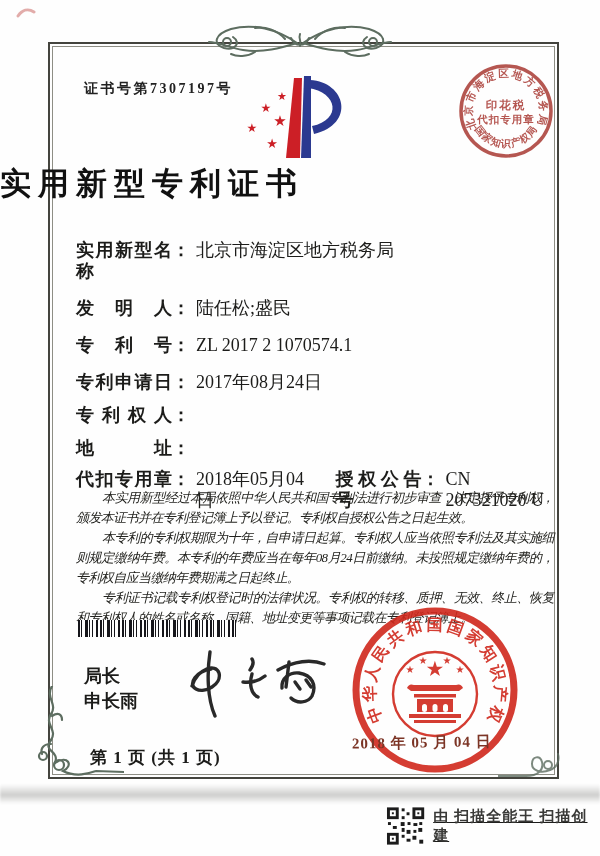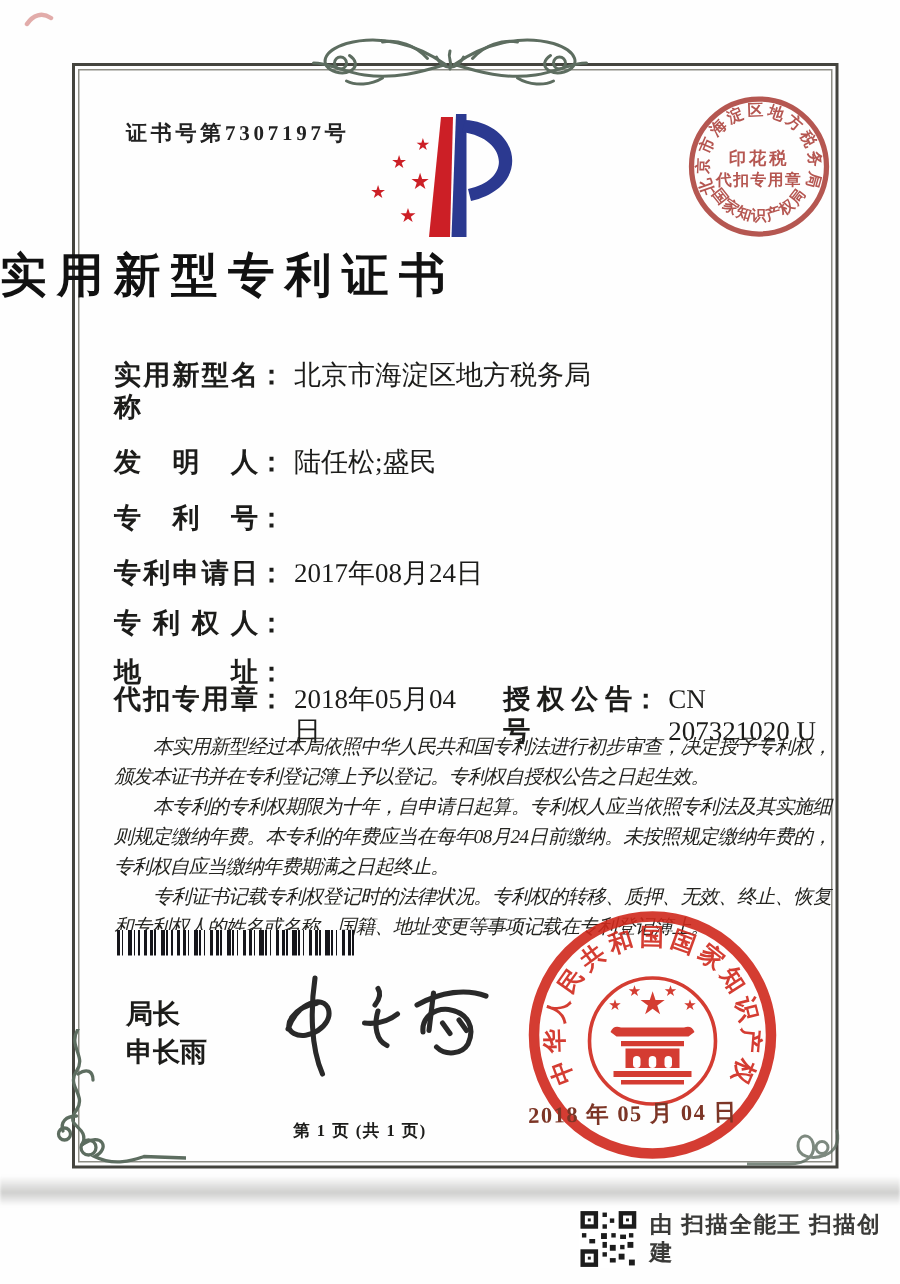--- a/index.html
+++ b/index.html
@@ -20,49 +20,49 @@
   .title{position:absolute;left:0;right:0;top:163px;text-align:left;font-size:31px;
          font-weight:bold;letter-spacing:7px;color:#111;}
   
   .fields{position:absolute;left:76px;right:50px;top:240px;font-size:18px;}
   .frow{display:flex;line-height:21px;margin-bottom:16px;}
   .flabel{display:inline-block;width:96px;font-weight:bold;text-align:justify;
           text-align-last:justify;flex:none;}
   .fcolon{font-weight:bold;flex:none;}
   .fvalue{margin-left:6px;font-weight:500;}
   .frow.tight{margin-bottom:12px;}
-  .frow.addr{margin-bottom:0;line-height:20px;}
+  .frow.addr{margin-bottom:13px;line-height:20px;}
   .frow.grant{margin-top:-2px;}
   .grant2{margin-left:26px;display:flex;}
   .grant2 .flabel{width:86px;}
   
   .bodytext{position:absolute;left:76px;right:46px;top:488px;font-size:13px;
             line-height:20px;text-align:justify;letter-spacing:-0.6px;
             font-style:italic;color:#23231f;}
   .bodytext p{margin:0;text-indent:2em;}
   
   .barcode{position:absolute;left:78px;top:620px;width:158px;height:17px;
     background:repeating-linear-gradient(90deg,#15151a 0 2px,#fdfdfd 2px 3px,#15151a 3px 4px,
     #fdfdfd 4px 7px,#15151a 7px 10px,#fdfdfd 10px 11px,#15151a 11px 12px,#fdfdfd 12px 14px,
     #15151a 14px 15px,#fdfdfd 15px 18px,#15151a 18px 20px,#fdfdfd 20px 22px);}
   .director{position:absolute;left:84px;top:664px;font-size:18px;font-weight:bold;
             line-height:25px;font-family:"Liberation Sans","DejaVu Sans",sans-serif;}
   .signature{position:absolute;left:158px;top:640px;}
   .seal{position:absolute;left:348px;top:603px;}
   .seal-date{position:absolute;left:352px;top:733px;width:185px;font-size:15px;
              font-weight:bold;letter-spacing:1px;color:#7c3526;transform:rotate(-1deg);}
-  .pageno{position:absolute;left:90px;top:746px;width:300px;text-align:center;
-          font-size:11px;font-weight:bold;letter-spacing:1px;}
+  .pageno{position:absolute;left:90px;top:746px;width:300px;text-align:left;
+          font-size:17px;font-weight:bold;letter-spacing:1px;}
   
   .edge-shadow{position:absolute;left:0;right:0;top:784px;height:20px;
     background:linear-gradient(to bottom,rgba(150,150,148,0),rgba(135,135,132,.4) 55%,rgba(255,255,255,0));
     filter:blur(1px);}
   .corner-mark{position:absolute;left:16px;top:6px;opacity:.55;}
   
-  .scanbar{position:absolute;left:386px;top:806px;display:flex;align-items:center;}
+  .scanbar{position:absolute;left:386px;top:806px;display:flex;align-items:center;text-decoration:underline;}
   .scantext{margin-left:8px;font-size:15px;font-weight:bold;letter-spacing:1px;color:#3a3a38;
             font-family:"Liberation Sans","DejaVu Sans",sans-serif;}
 </style>
 </head>
 <body>
 
 <div class="photo">
 
   <svg class="corner-mark" width="20" height="14" viewBox="0 0 20 14">
     <path d="M2,10 C6,4 12,2 18,6" stroke="#cc6a66" stroke-width="3" fill="none" stroke-linecap="round"></path>
@@ -147,20 +147,21 @@
       <span class="fvalue">北京市海淀区地方税务局</span>
     </div>
     <div class="frow">
       <span class="flabel">发明人</span>
         <span class="fcolon">：</span>
       <span class="fvalue">陆任松;盛民</span>
     </div>
     <div class="frow">
       <span class="flabel">专利号</span>
         <span class="fcolon">：</span>
+      <span class="fvalue">ZL 2017 2 1070574.1</span>
     </div>
     <div class="frow tight">
       <span class="flabel">专利申请日</span>
         <span class="fcolon">：</span>
       <span class="fvalue">2017年08月24日</span>
     </div>
     <div class="frow tight">
       <span class="flabel">专利权人</span>
         <span class="fcolon">：</span>
     </div>

